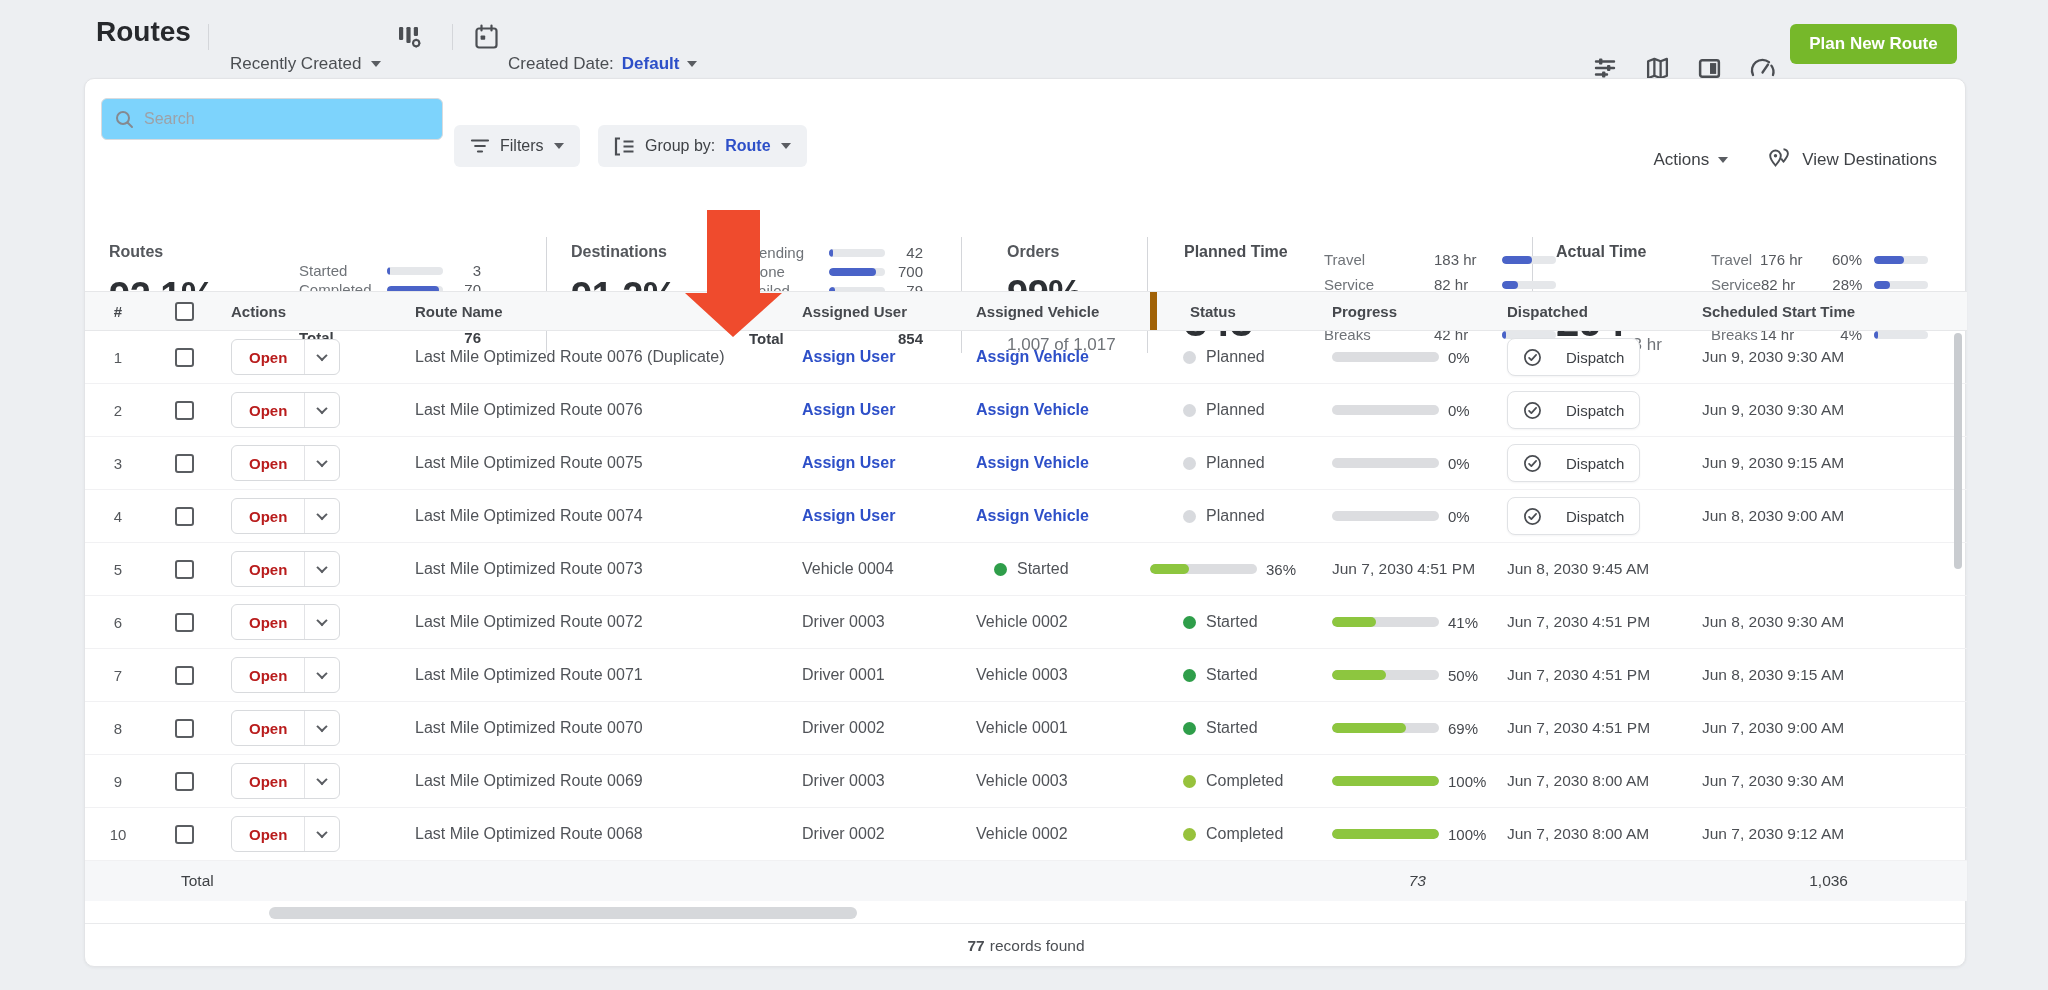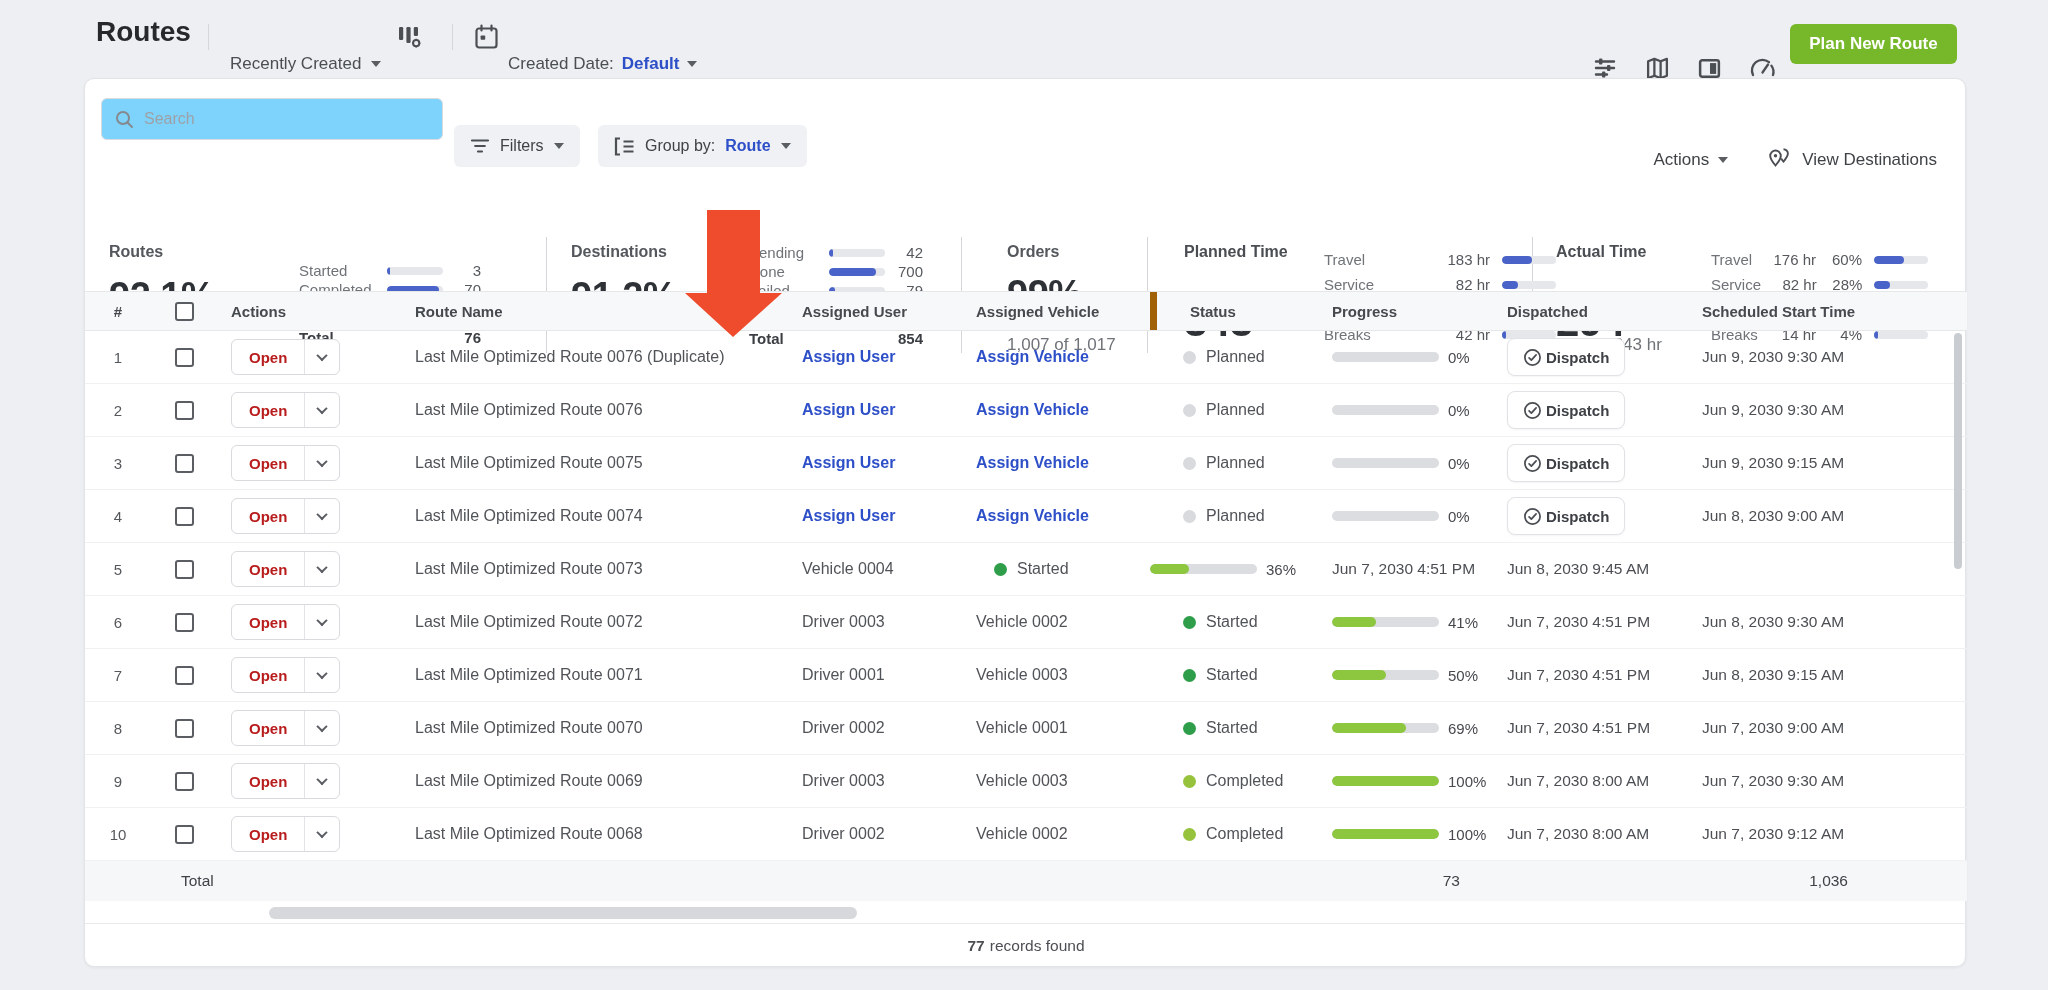--- a/index.html
+++ b/index.html
@@ -67,21 +67,21 @@
   .lgrow{display:flex; align-items:center; height:19px; font-size:15px;}
   .lgrow .ll{flex:1; color:#6f7378; white-space:nowrap;}
   .lgrow .lv{width:38px; text-align:right; color:#55585d;}
   .minibar{width:56px; height:8px; border-radius:4px; background:var(--track); overflow:hidden; margin-left:4px;}
   .minibar i{display:block; height:100%; background:var(--barblue); border-radius:4px;}
   .lg-total{display:flex; border-top:1px solid #d9dbde; margin-top:5px; padding-top:5px;
             font-size:15px; font-weight:700; color:#3b3e43;}
   .lg-total .ll{flex:1;}
   .trow-time{display:flex; align-items:center; height:25px; font-size:15px;}
   .trow-time .ll{flex:1; color:#6f7378;}
-  .trow-time .lv{width:56px; text-align:right; color:#55585d;}
+  .trow-time .lv{width:56px; text-align:left; color:#55585d;}
   .trow-time .lp{width:46px; text-align:right; color:#55585d;}
   .trow-time .minibar{width:54px; margin-left:12px;}
 
   
   .tgrid{display:grid; grid-template-columns:66px 66px 134px 436px 174px 189px 182px 175px 195px 1fr;}
   .thead{left:0; top:212px; width:1882px; height:40px; background:#f7f8f9;
          border-top:1px solid var(--border); border-bottom:1px solid var(--border);
          font-size:15px; font-weight:600; color:#46494e;}
   .thead>div{display:flex; align-items:center;}
   .hc-num,.hc-check{justify-content:center;}
@@ -106,29 +106,29 @@
   .c-user,.c-veh{padding-left:15px;text-align:right;}
   .alink{color:var(--blue); font-weight:700; cursor:pointer;}
   .c-status{padding-left:33px; gap:10px;}
   .dot{width:13px; height:13px; border-radius:50%; display:inline-block;}
   .dot.planned{background:var(--planned);} .dot.started{background:var(--started);} .dot.completed{background:var(--completed);}
   .c-prog{gap:9px;}
   .ptrack{width:107px; height:10px; border-radius:5px; background:#dcdde0; overflow:hidden; display:inline-block;}
   .ptrack i{display:block; height:100%; background:var(--lime); border-radius:5px;}
   .plabel{width:44px; font-size:15px; color:#46494e;}
   .dispbtn{height:38px; padding:0 15px; border:1px solid #e0e2e5; border-radius:8px; background:#fff;
-           display:flex; align-items:center; gap:4px; font-size:15px; font-weight:700; color:#3d4045; cursor:pointer;
+           display:flex; align-items:center; gap:24px; font-size:15px; font-weight:400; color:#3d4045; cursor:pointer;
            box-shadow:0 1px 2px rgba(40,44,50,.05);}
   .c-disp,.c-sched{font-size:15.5px; color:#4b4e53;}
 
   .totalrow{left:0; top:782px; width:1882px; height:40px; background:#f6f7f9;
             font-size:15.5px; color:#3f4246;}
   .totalrow span{position:absolute; top:0; line-height:40px;}
   .t-label{left:96px;}
-  .t-prog{left:1245px; width:130px; text-align:right;}
+  .t-prog{left:1211px; width:130px; text-align:right;font-style:italic;}
   .t-sched{left:1600px; width:163px; text-align:right;}
 
   .hthumb{left:184px; top:828px; width:588px; height:12px; border-radius:6px; background:#d6d8db; cursor:pointer;}
   .vthumb{left:1869px; top:254px; width:8px; height:236px; border-radius:4px; background:#c9ccd0; cursor:pointer;}
 
   .footer{left:0; top:844px; width:1882px; height:44px; border-top:1px solid #e9eaec;
           display:flex; align-items:center; justify-content:center; font-size:15.5px; color:#4b4e53; gap:5px;}
   .footer b{font-weight:700;}
 
   

